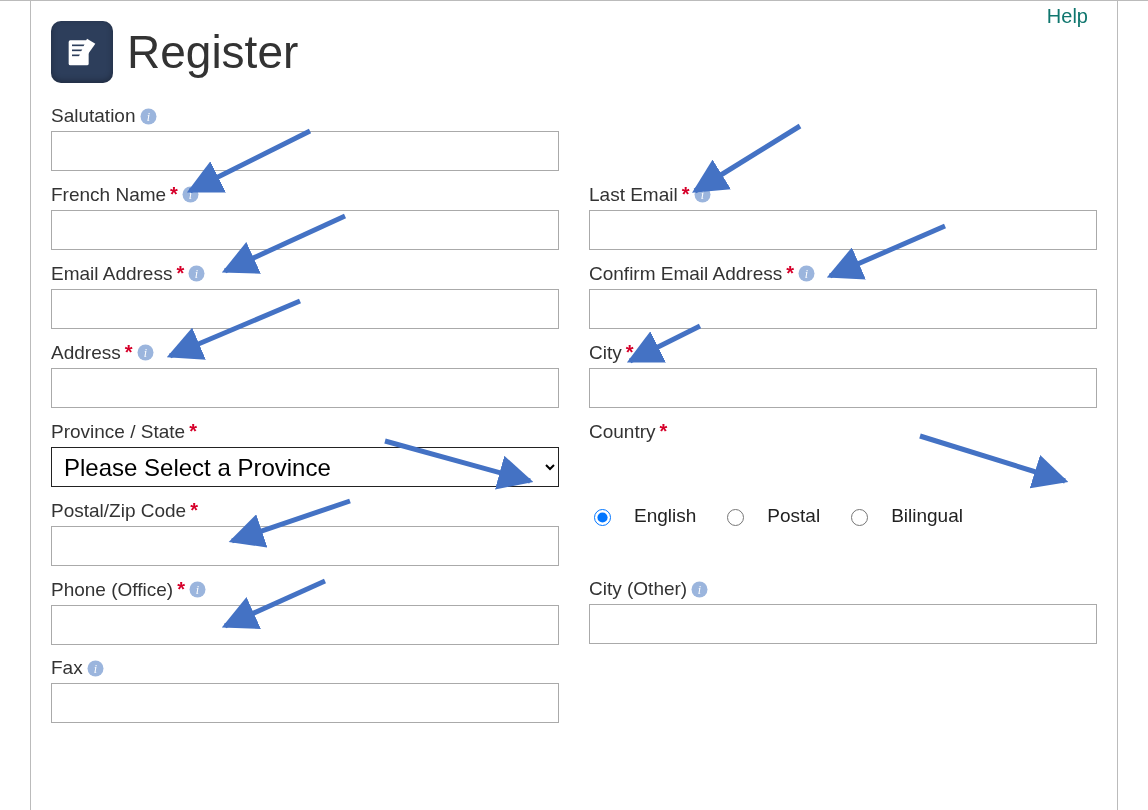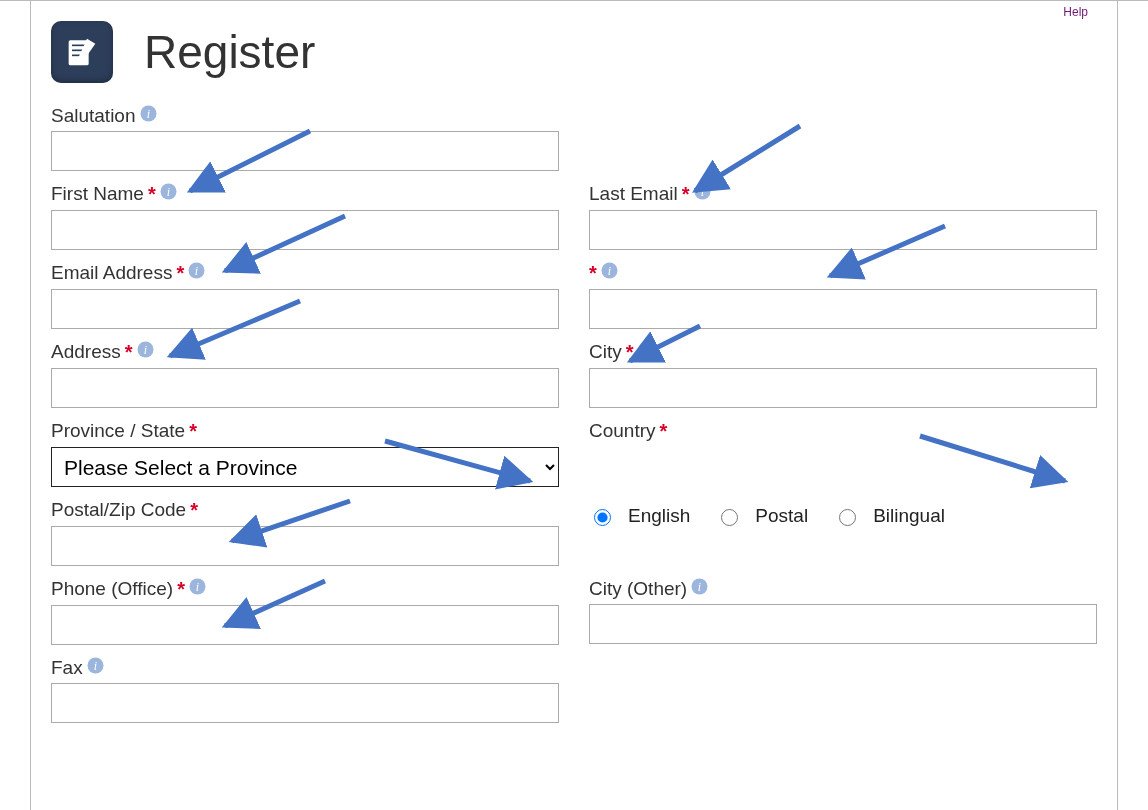--- a/index.html
+++ b/index.html
@@ -23,28 +23,28 @@
     top: 0;
     bottom: 0;
     border-left: 1px solid #bbb;
     border-right: 1px solid #bbb;
     padding: 10px 20px;
   }
   .help-link {
     position: absolute;
     top: 4px;
     right: 60px;
-    color: #701a75;
-    font-size: 12px;
+    color: #0f766e;
+    font-size: 20px;
     cursor: pointer;
   }
   .title-row {
     display: flex;
     align-items: center;
-    gap: 31px;
+    gap: 14px;
     margin-top: 10px;
     margin-bottom: 10px;
   }
   .title-icon {
     width: 62px;
     height: 62px;
     background: #2d3e5b;
     border-radius: 10px;
     display: flex;
     align-items: center;
@@ -64,21 +64,21 @@
   }
   .field-block {
     padding-top: 12px;
   }
   .left-only { grid-column: 1; }
   .right-only { grid-column: 2; }
   .label-row {
     font-size: 19px;
     color: #333;
     display: flex;
-    align-items: flex-start;
+    align-items: center;
     gap: 4px;
     margin-bottom: 4px;
   }
   .req {
     color: #d6002a;
     font-weight: bold;
     font-size: 20px;
   }
   .info-icon {
     width: 17px;
@@ -91,34 +91,34 @@
     border: 1px solid #aaa;
     background: #fff;
     font-size: 16px;
     padding: 4px 8px;
   }
   .select-input {
     width: 100%;
     height: 40px;
     border: 1px solid #222;
     background: #fff;
-    font-size: 21px;
+    font-size: 24px;
     padding: 4px 8px;
   }
   .radio-row {
     display: flex;
     gap: 26px;
     font-size: 19px;
     margin-top: 6px;
     align-items: center;
   }
   .radio-item {
     display: flex;
     align-items: center;
-    gap: 14px;
+    gap: 20px;
   }
   .radio-item input { width: 17px; height: 17px; }
   
   .arrows { position: absolute; inset: 0; pointer-events: none; }
 </style>
 </head>
 <body>
 
 <div class="frame">
   <a class="help-link">Help</a>
@@ -149,21 +149,21 @@
                 <text x="8.5" y="12.5" text-anchor="middle" font-size="12" font-family="Georgia" font-style="italic" fill="#fff">i</text>
               </svg>
           </span>
         </div>
         <input class="text-input" value="" style="">
       </div>
       <div class="field-block right-only"></div>
 
       <div class="field-block">
         <div class="label-row">
-          <span>First Name</span>
+          <span>French Name</span>
           <span class="req">*</span>
           <span class="info-icon"><svg viewBox="0 0 17 17">
                 <circle cx="8.5" cy="8.5" r="8" fill="#9bb5dd"></circle>
                 <text x="8.5" y="12.5" text-anchor="middle" font-size="12" font-family="Georgia" font-style="italic" fill="#fff">i</text>
               </svg></span>
         </div>
         <input class="text-input" value="" style="">
       </div>
       <div class="field-block">
         <div class="label-row">
@@ -183,20 +183,21 @@
           <span class="req">*</span>
           <span class="info-icon"><svg viewBox="0 0 17 17">
                 <circle cx="8.5" cy="8.5" r="8" fill="#9bb5dd"></circle>
                 <text x="8.5" y="12.5" text-anchor="middle" font-size="12" font-family="Georgia" font-style="italic" fill="#fff">i</text>
               </svg></span>
         </div>
         <input class="text-input" value="" style="">
       </div>
       <div class="field-block">
         <div class="label-row">
+          <span>Confirm Email Address</span>
           <span class="req">*</span>
           <span class="info-icon"><svg viewBox="0 0 17 17">
                 <circle cx="8.5" cy="8.5" r="8" fill="#9bb5dd"></circle>
                 <text x="8.5" y="12.5" text-anchor="middle" font-size="12" font-family="Georgia" font-style="italic" fill="#fff">i</text>
               </svg></span>
         </div>
         <input class="text-input" value="" style="">
       </div>
 
       <div class="field-block">

